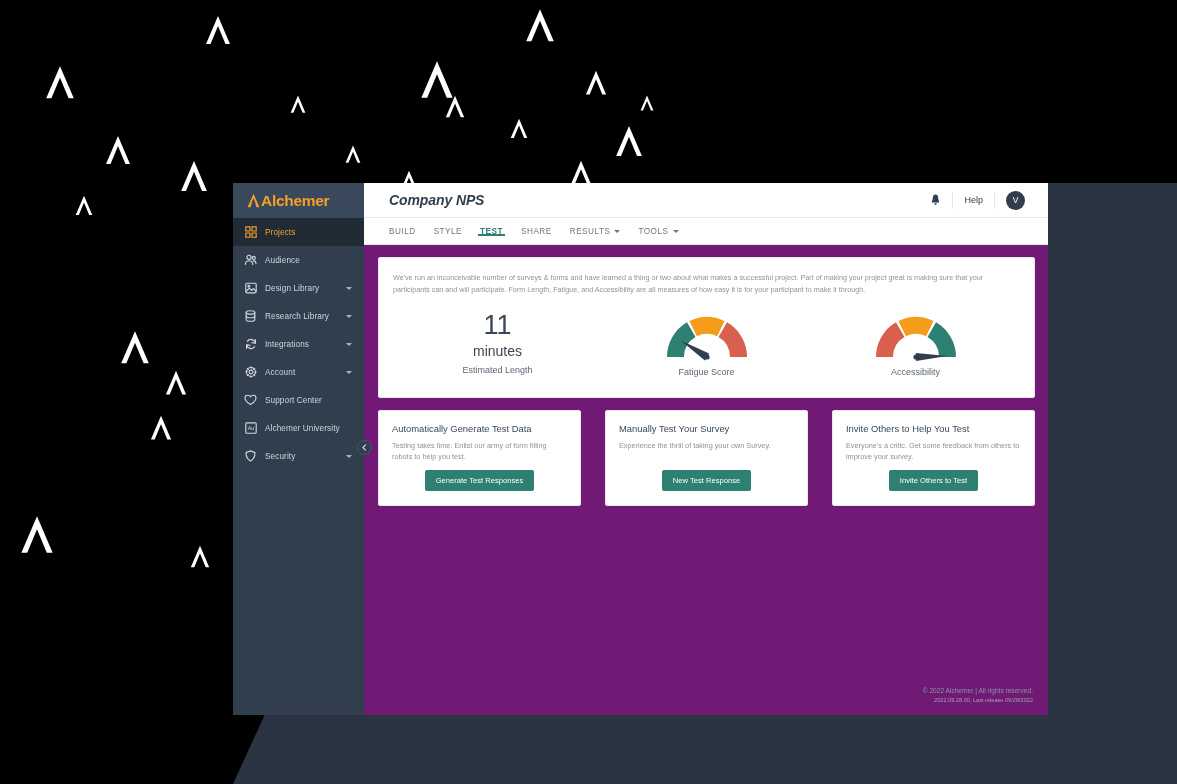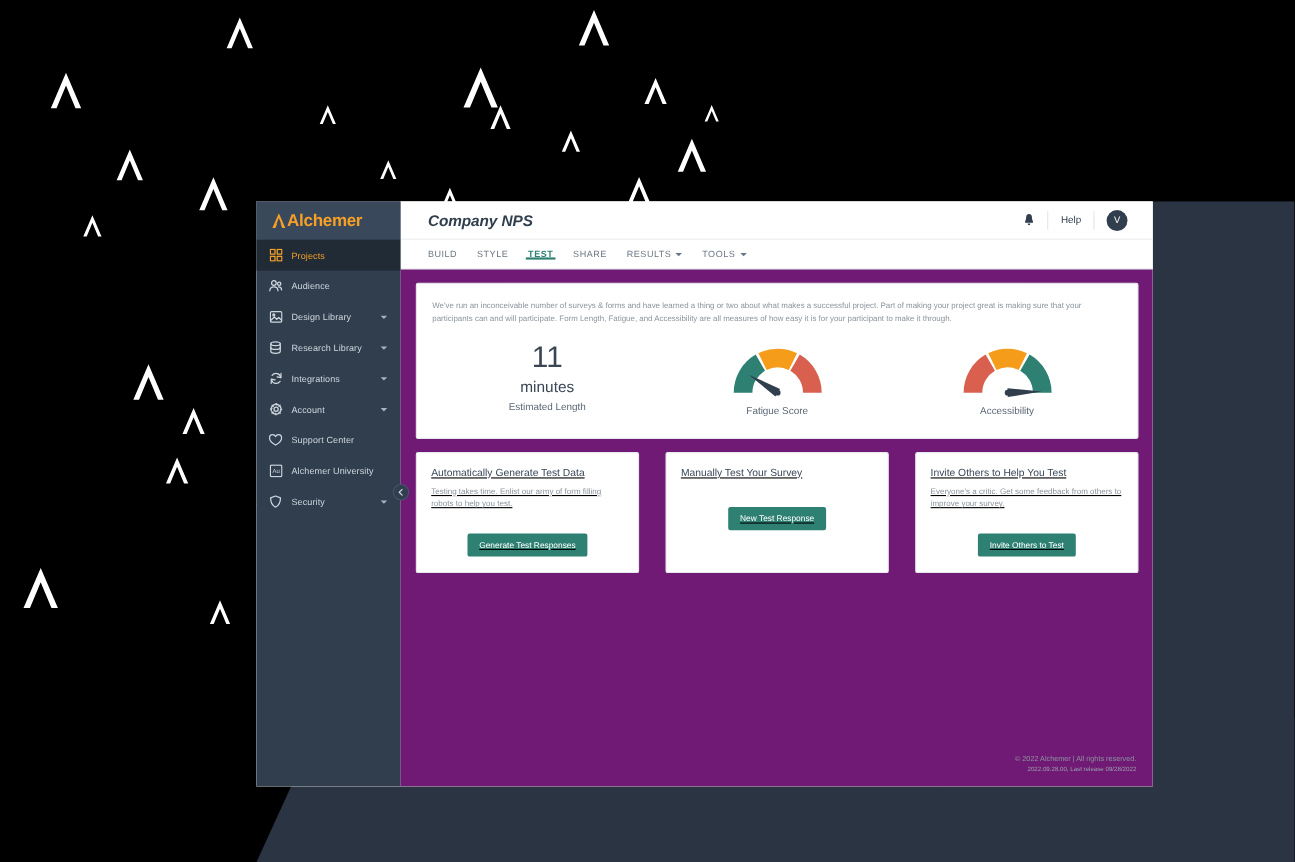--- a/index.html
+++ b/index.html
@@ -148,30 +148,30 @@
     margin-top: 16px; padding-bottom: 8px;
   }
   .metric { text-align: center; width: 190px; }
   .metric-big { font-size: 27px; color: #3a4654; line-height: 1; font-weight: 400; }
   .metric-unit { font-size: 14px; color: #3a4654; margin-top: 4px; }
   .metric-sub { font-size: 9px; color: #5b6775; margin-top: 6px; }
   .gauge-label { font-size: 9px; color: #5b6775; margin-top: 1px; }
   .gauge-wrap { display: flex; flex-direction: column; align-items: center; }
 
   .cards {
-    display: flex; gap: 24px; margin-top: 12px; text-decoration: underline;
+    display: flex; gap: 24px; margin-top: 12px;
   }
   .card {
     flex: 1; background: #fff; border: 1px solid #e6eaee;
     border-radius: 2px; padding: 12px 13px 14px;
     display: flex; flex-direction: column;
   }
   .card-title { font-size: 9.4px; color: #39485a; margin-bottom: 6px; }
   .card-text { font-size: 7.3px; line-height: 1.6; color: #8b949e; min-height: 24px; }
-  .card-btn-row { display: flex; justify-content: center; margin-top: 20px; }
+  .card-btn-row { display: flex; justify-content: center; margin-top: 6px; }
   .btn {
     background: #2e8073; color: #fff;
     font-size: 7.6px; border: none; border-radius: 2px;
     padding: 6px 11px; cursor: pointer;
     font-family: "Liberation Sans", sans-serif;
   }
 
   .footer {
     margin-top: auto; text-align: right;
     padding: 10px 2px 12px 0;
@@ -505,20 +505,21 @@
         <div class="cards" id="cards">
             <div class="card">
               <div class="card-title">Automatically Generate Test Data</div>
               <div class="card-text">Testing takes time. Enlist our army of form filling robots to help you test.</div>
               <div class="card-btn-row">
                 <button class="btn">Generate Test Responses</button>
               </div>
             </div>
             <div class="card">
               <div class="card-title">Manually Test Your Survey</div>
+              <div class="card-text">Experience the thrill of taking your own Survey.</div>
               <div class="card-btn-row">
                 <button class="btn">New Test Response</button>
               </div>
             </div>
             <div class="card">
               <div class="card-title">Invite Others to Help You Test</div>
               <div class="card-text">Everyone's a critic. Get some feedback from others to improve your survey.</div>
               <div class="card-btn-row">
                 <button class="btn">Invite Others to Test</button>
               </div>

